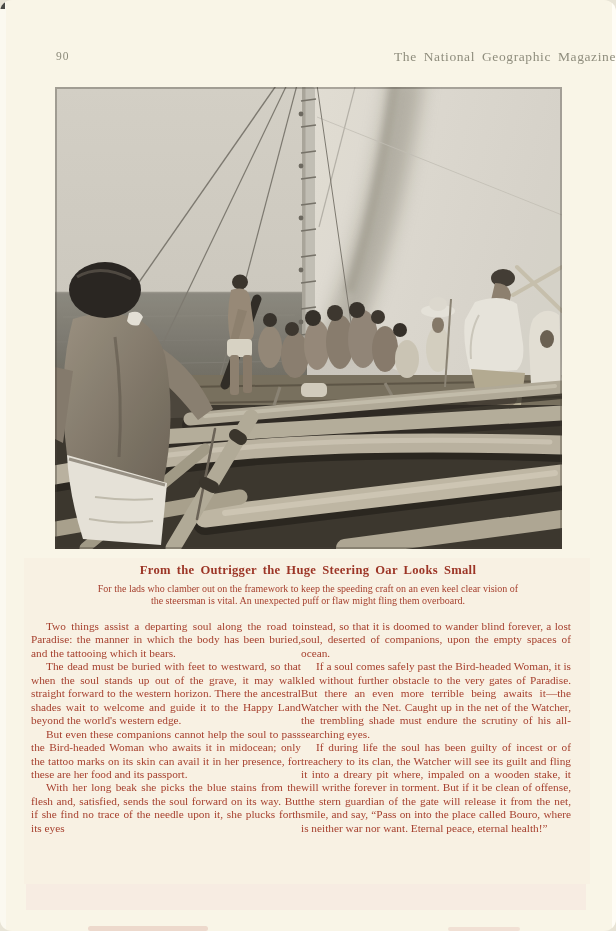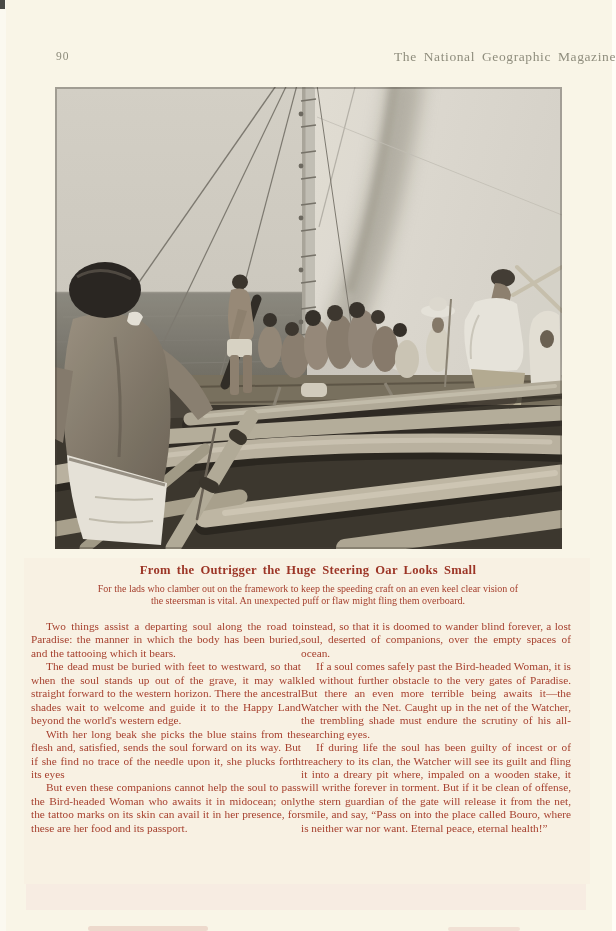--- a/index.html
+++ b/index.html
@@ -1,19 +1,20 @@
 <!DOCTYPE html>
 <html><head>
 <meta charset="utf-8">
 <style>
   html,body{margin:0;padding:0;background:#e8e4d6;}
   .page{
     position:relative;width:616px;height:931px;margin:0 auto;
     background:#f9f5e7;overflow:hidden;
     font-family:"Liberation Serif","DejaVu Serif",serif;
+    border-radius:12px;
   }
   .left-strip{position:absolute;left:0;top:0;width:6px;height:931px;background:#fbf9f0;}
   .right-strip{position:absolute;right:0;top:0;width:4px;height:931px;background:#fffdf6;}
   .corner-mark{position:absolute;left:0;top:0;width:5px;height:9px;background:#4a4a46;}
   .text-wash{position:absolute;left:24px;top:558px;width:566px;height:326px;background:rgba(243,205,200,0.10);}
   .bottom-band{position:absolute;left:26px;top:884px;width:560px;height:26px;background:rgba(236,195,200,0.16);}
   .smudge-a{position:absolute;left:88px;top:926px;width:120px;height:5px;border-radius:3px;background:rgba(198,120,110,0.22);}
   .smudge-b{position:absolute;left:448px;top:927px;width:72px;height:4px;border-radius:2px;background:rgba(198,120,110,0.16);}
 
   .page-number{
@@ -252,23 +253,23 @@
   <div class="caption">
     <div class="caption-title">From the Outrigger the Huge Steering Oar Looks Small</div>
     <div class="caption-line first">For the lads who clamber out on the framework to keep the speeding craft on an even keel clear vision of</div>
     <div class="caption-line">the steersman is vital.  An unexpected puff or flaw might fling them overboard.</div>
   </div>
 
   <div class="columns">
     <div class="col">
       <p class="indent">Two things assist a departing soul along the road to Paradise: the manner in which the body has been buried, and the tattooing which it bears.</p>
       <p class="indent">The dead must be buried with feet to westward, so that when the soul stands up out of the grave, it may walk straight forward to the western horizon.  There the ancestral shades wait to welcome and guide it to the Happy Land beyond the world's western edge.</p>
+      <p class="indent">But even these companions cannot help the soul to pass the Bird-headed Woman who awaits it in midocean; only the tattoo marks on its skin can avail it in her presence, for these are her food and its passport.</p>
       <p class="indent">With her long beak she picks the blue stains from the flesh and, satisfied, sends the soul forward on its way.  But if she find no trace of the needle upon it, she plucks forth its eyes</p>
-      <p class="indent">But even these companions cannot help the soul to pass the Bird-headed Woman who awaits it in midocean; only the tattoo marks on its skin can avail it in her presence, for these are her food and its passport.</p>
     </div>
     <div class="col">
-      <p>instead, so that it is doomed to wander blind forever, a lost soul, deserted of companions, over the empty spaces of ocean.</p>
+      <p>instead, so that it is doomed to wander blind forever, a lost soul, deserted of companions, upon the empty spaces of ocean.</p>
       <p class="indent">If a soul comes safely past the Bird-headed Woman, it is led without further obstacle to the very gates of Paradise.  But there an even more terrible being awaits it—the Watcher with the Net.  Caught up in the net of the Watcher, the trembling shade must endure the scrutiny of his all-searching eyes.</p>
       <p class="indent">If during life the soul has been guilty of incest or of treachery to its clan, the Watcher will see its guilt and fling it into a dreary pit where, impaled on a wooden stake, it will writhe forever in torment.  But if it be clean of offense, the stern guardian of the gate will release it from the net, smile, and say, “Pass on into the place called Bouro, where is neither war nor want.  Eternal peace, eternal health!”</p>
     </div>
   </div>
 
 </div>
 
 </body></html>

